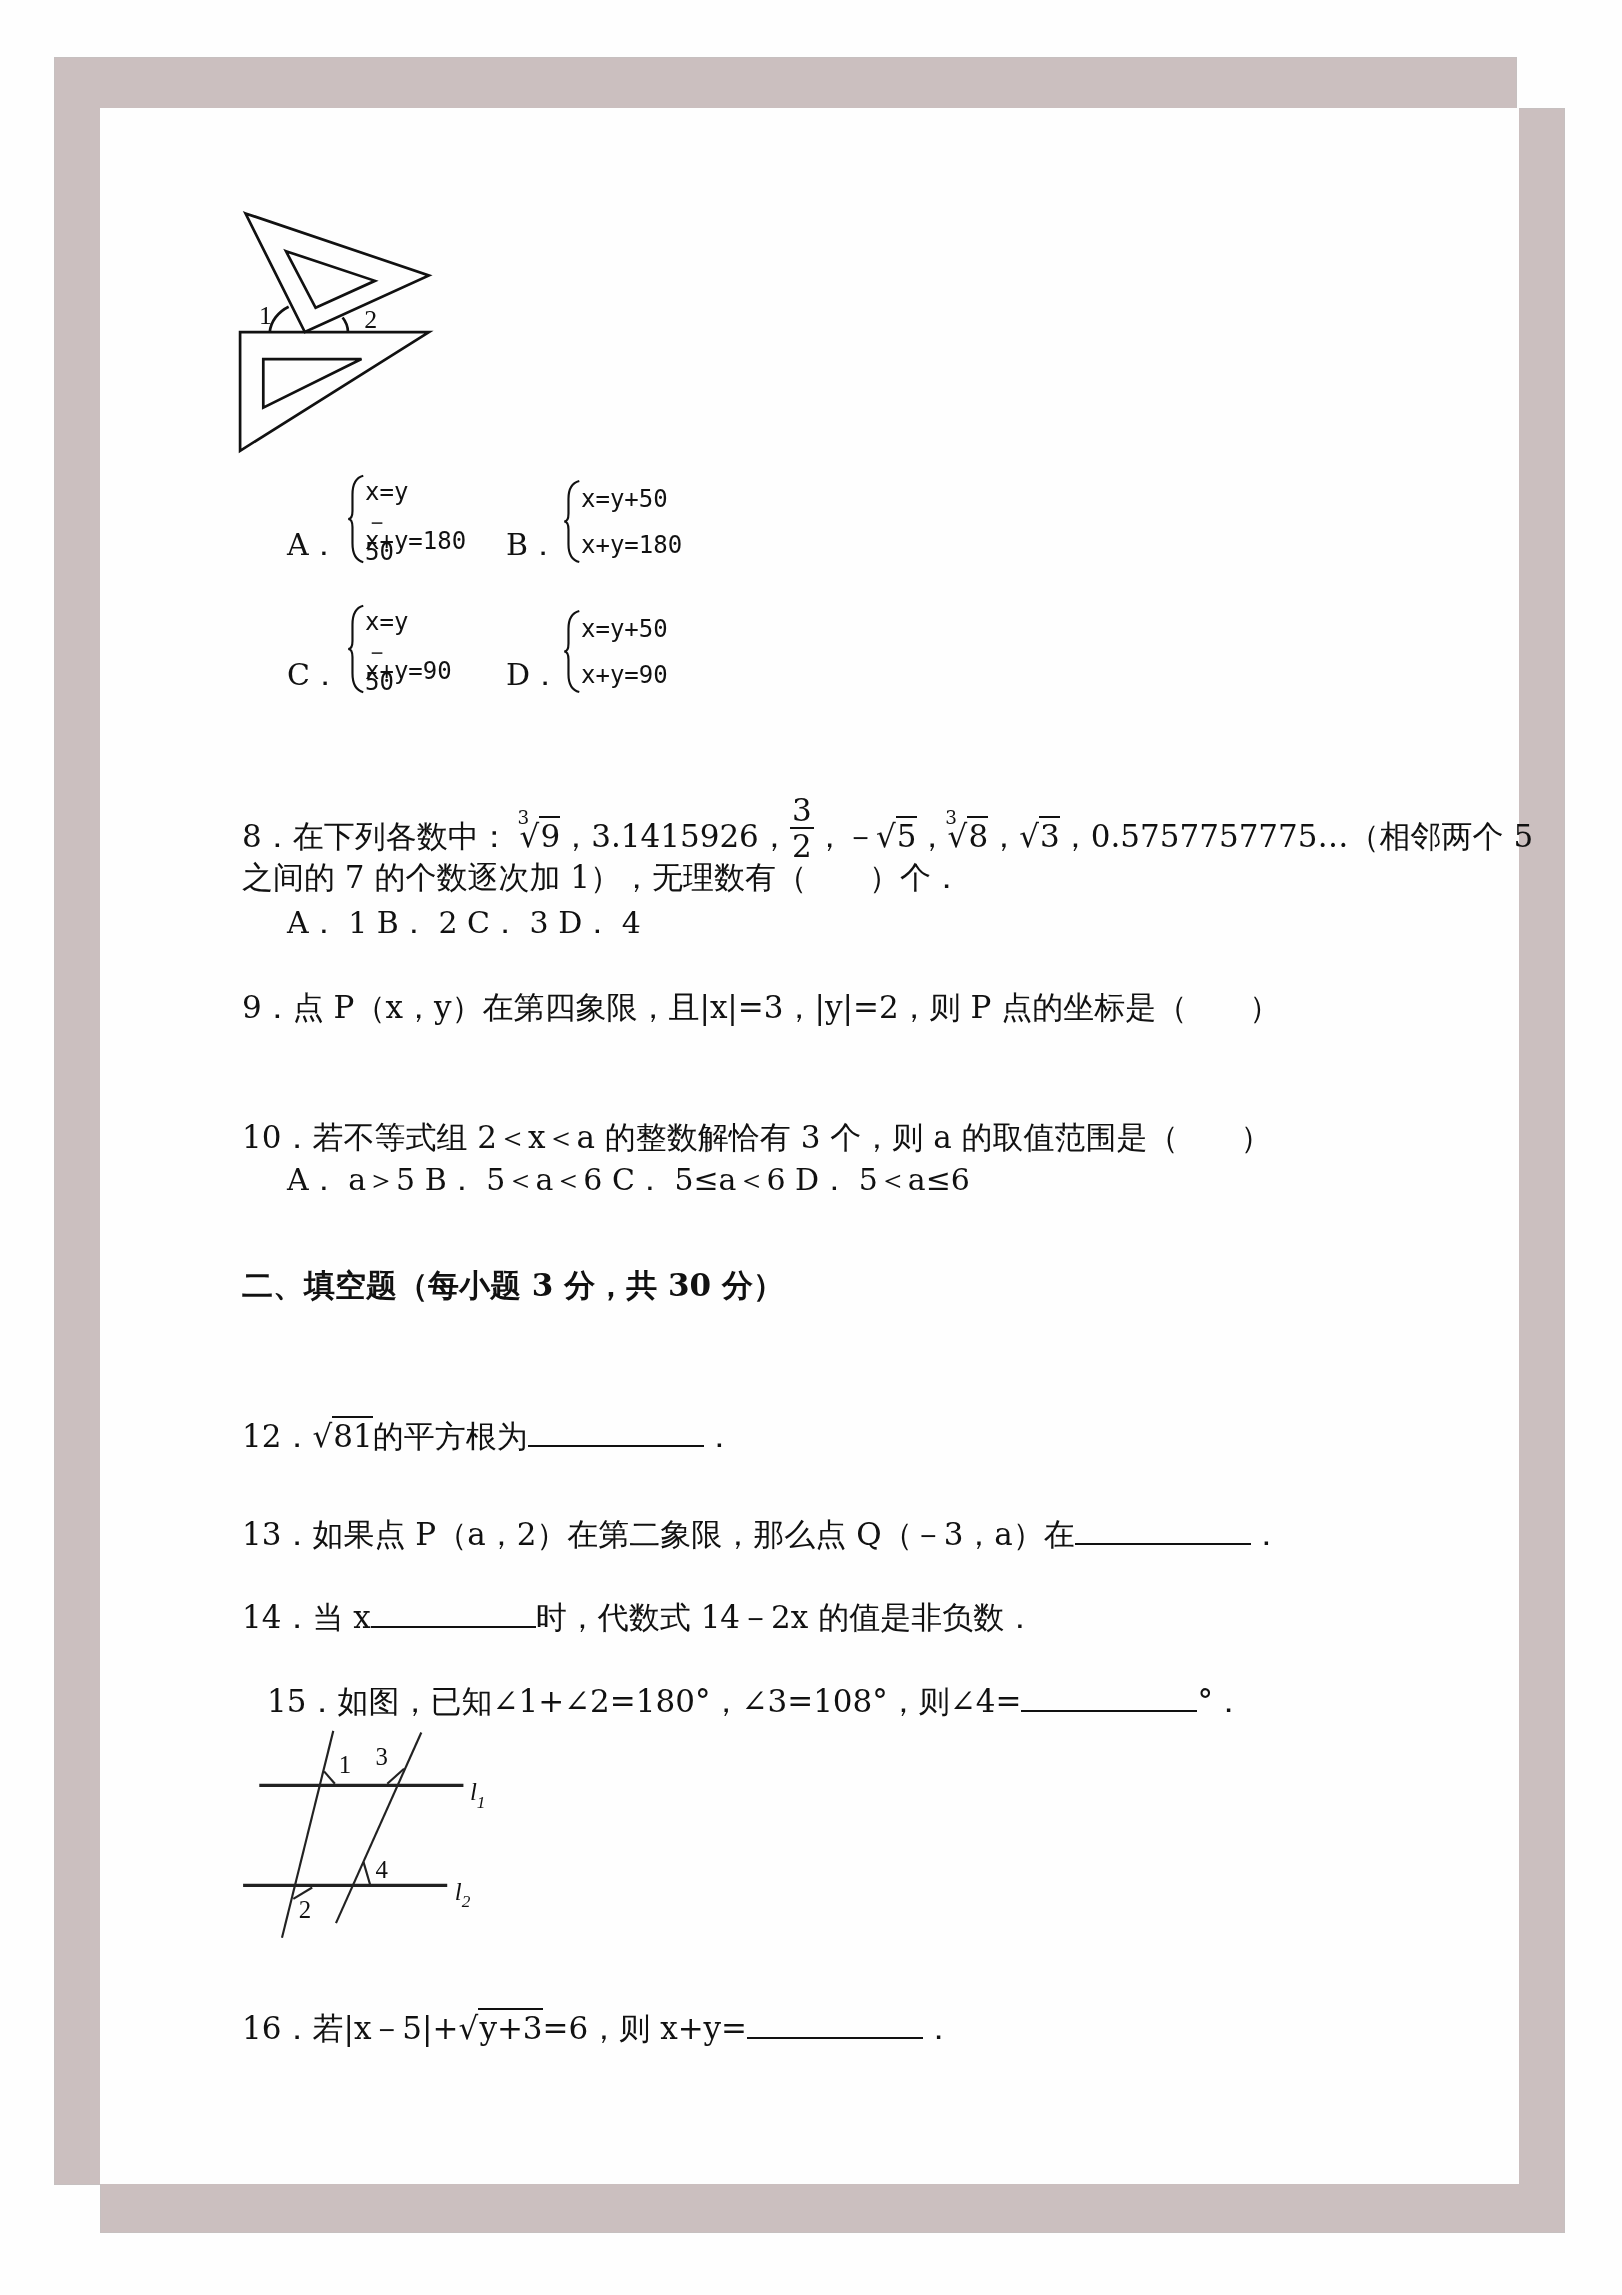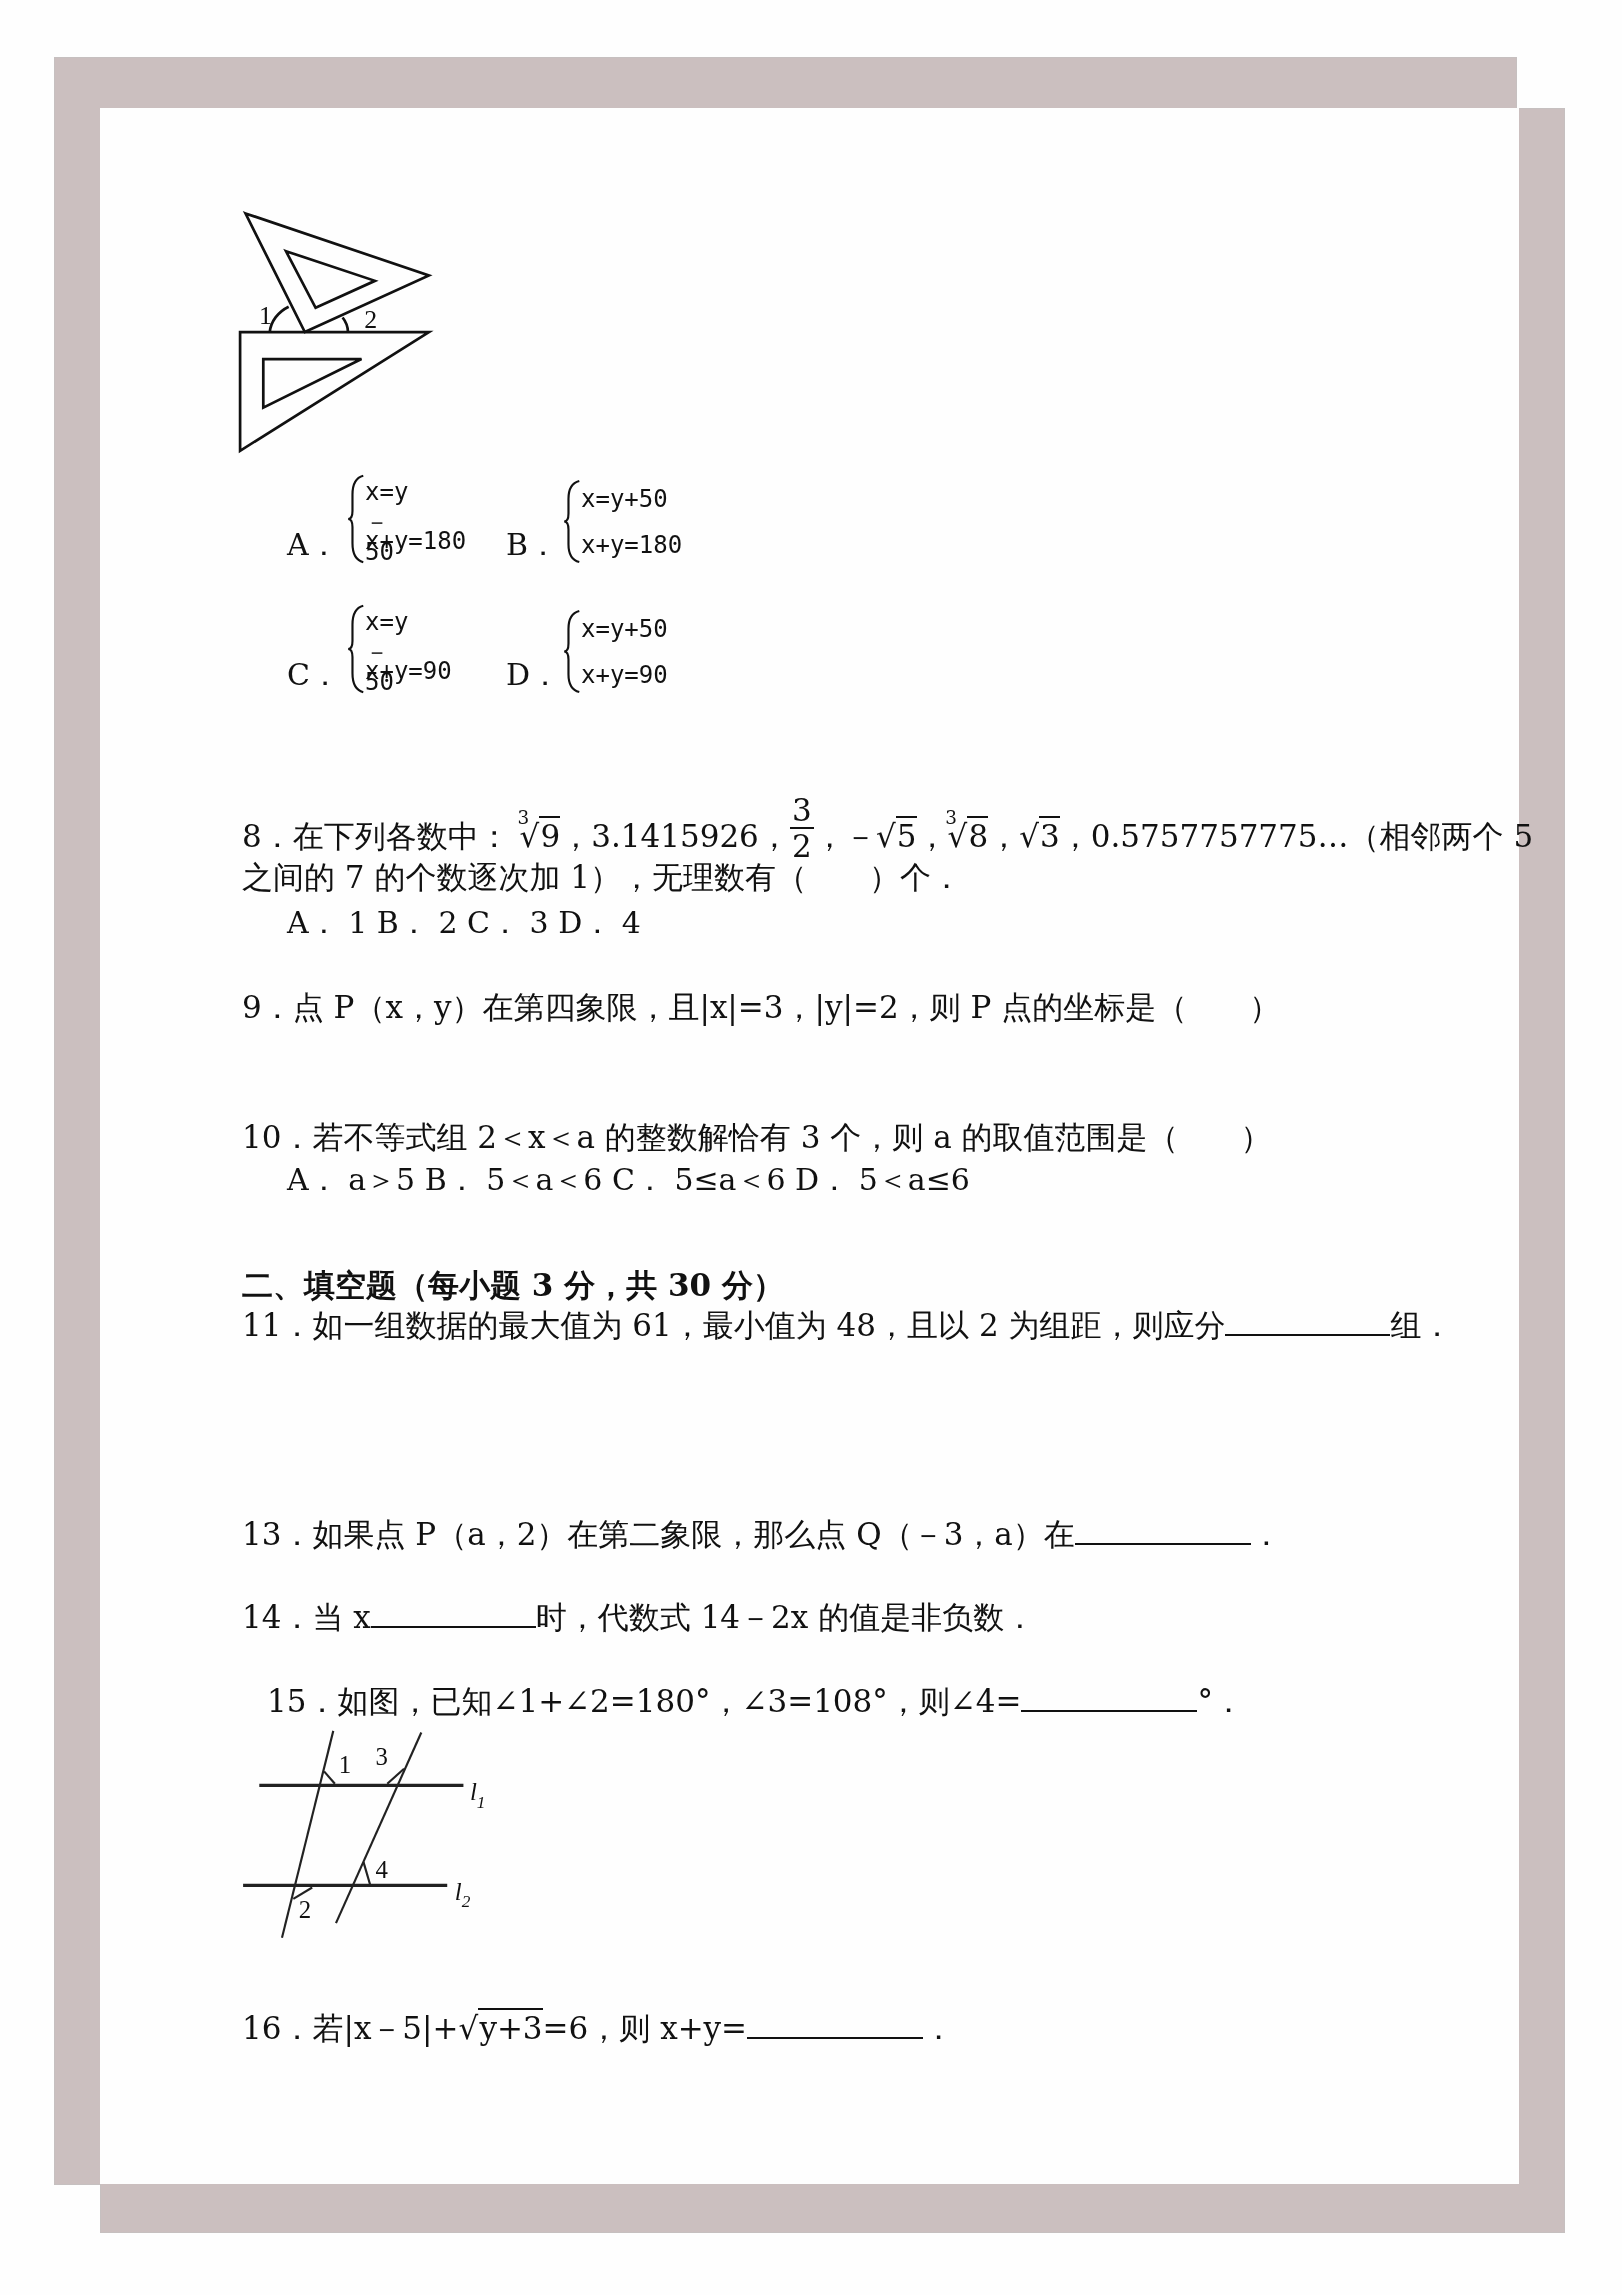--- a/index.html
+++ b/index.html
@@ -99,24 +99,24 @@
     <div class="abs txt" style="left:142px; top:754px;">之间的 7 的个数逐次加 1），无理数有（　　）个．</div>
     <div class="abs txt opt" style="left:187px; top:800px;">A． 1 B． 2 C． 3 D． 4</div>
 
     <div class="abs txt" style="left:142px; top:884px;">9．点 P（x，y）在第四象限，且|x|=3，|y|=2，则 P 点的坐标是（　　）</div>
 
     <div class="abs txt" style="left:142px; top:1014px;">10．若不等式组 2＜x＜a 的整数解恰有 3 个，则 a 的取值范围是（　　）</div>
     <div class="abs txt opt" style="left:187px; top:1057px;">A． a＞5 B． 5＜a＜6 C． 5≤a＜6 D． 5＜a≤6</div>
 
     <div class="abs section-title" style="left:142px; top:1157px;">二、填空题（每小题 3 分，共 30 分）</div>
 
-    <div class="abs txt" style="left:142px; top:1200px;">
-      <span>11．如一组数据的最大值为 61，最小值为 48，且以 2 为组距，则应分</span><span class="blank" style="width:165px;"></span><span>组．</span>
+
+    <div class="abs txt" style="left:142px; top:1311px;">
+      <span>12．</span><span class="root"><span class="rad">√</span><span class="over">81</span></span><span>的平方根为</span><span class="blank" style="width:176px;"></span><span>．</span>
     </div>
-
 
     <div class="abs txt" style="left:142px; top:1409px;">
       <span>13．如果点 P（a，2）在第二象限，那么点 Q（－3，a）在</span><span class="blank" style="width:176px;"></span><span>．</span>
     </div>
 
     <div class="abs txt" style="left:142px; top:1492px;">
       <span>14．当 x</span><span class="blank" style="width:165px;"></span><span>时，代数式 14－2x 的值是非负数．</span>
     </div>
 
     <div class="abs txt" style="left:136px; top:1576px;margin-left:31px;">

